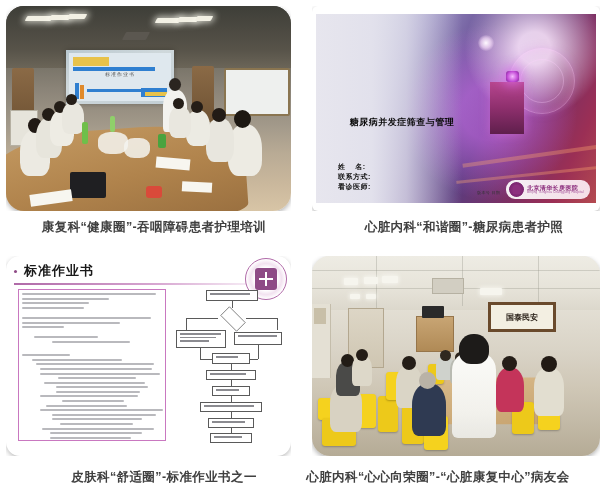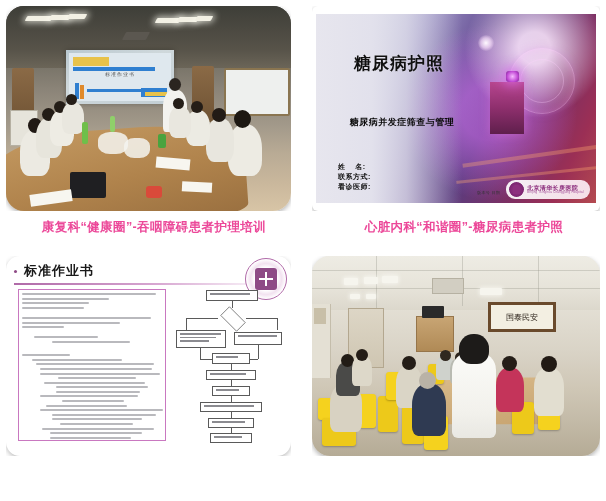--- a/index.html
+++ b/index.html
@@ -232,21 +232,21 @@
   .ceil-grid { position:absolute; background:rgba(150,148,138,0.35); }
   .panel-light {
     position:absolute; background:#f6f5ee; border-radius:1px;
     box-shadow:0 0 4px 1px rgba(255,255,250,0.6);
   }
   .calligraphy {
     position:absolute; left:176px; top:46px; width:68px; height:30px;
     background:#f3efe2; border:3px solid #6a4a2c; box-sizing:border-box;
     display:flex; align-items:center; justify-content:center; gap:3px;
   }
-  .cal-ch { font-size:8px; color:#2a2118; font-family:"Liberation Serif",serif; font-weight:normal; }
+  .cal-ch { font-size:8px; color:#2a2118; font-family:"Liberation Serif",serif; font-weight:bold; }
   .br-door {
     position:absolute; left:36px; top:52px; width:34px; height:58px;
     background:linear-gradient(180deg,#ddd6c6,#cfc6b2); border:1px solid #b3a78f;
   }
   .br-cab {
     position:absolute; left:104px; top:60px; width:36px; height:34px;
     background:linear-gradient(180deg,#c8a574,#b08a56); border:1px solid #96754a;
   }
   .br-tv {
     position:absolute; left:110px; top:50px; width:22px; height:12px;
@@ -271,21 +271,21 @@
   .doctor-hair {
     position:absolute; left:147px; top:78px; width:30px; height:30px;
     background:#1d1b19; border-radius:48% 48% 40% 40%;
   }
   .pers { position:absolute; border-radius:40% 40% 18% 18%; }
   .head { position:absolute; border-radius:50%; }
 
   
   .caption-row { position:absolute; left:0; width:606px; display:flex; }
   .caption {
-    color:#ec4899;
+    color:#404040;
     font-size:12.5px;
     font-weight:bold;
     letter-spacing:0.4px;
     white-space:nowrap;
     text-align:center;
   }
   #caprow-1 { top:219px; height:22px; }
   #caprow-2 { top:469px; height:22px; }
   #cap-1 { position:absolute; left:14px; top:0; width:280px; }
   #cap-2 { position:absolute; left:330px; top:0; width:268px; }
@@ -370,21 +370,20 @@
         <div class="city-bg"></div>
         <div class="road-streak" style="left:52%; top:74%; width:50%; height:4px; transform:rotate(-8deg);"></div>
         <div class="road-streak" style="left:50%; top:84%; width:54%; height:3px; transform:rotate(-6deg);"></div>
         <div class="ferris"></div>
         <div class="ferris2"></div>
         <div class="tower"></div>
         <div class="tower-top"></div>
         <div class="glow-moon"></div>
         <div class="city-left-fade"></div>
 
-        <div class="ppt-title-cn">糖尿病护照</div>
         <div class="ppt-sub">糖尿病并发症筛查与管理</div>
 
         <div class="ppt-fields">
           <div>姓    名:</div>
           <div>联系方式:</div>
           <div>看诊医师:</div>
         </div>
 
         <div class="ppt-smalltext">版本号   日期</div>
 
@@ -563,14 +562,18 @@
       <div class="doctor-back"></div>
       <div class="doctor-hair"></div>
     </div>
   </div>
 
   <div class="caption-row" id="caprow-1">
     <div class="caption" id="cap-1">康复科“健康圈”-吞咽障碍患者护理培训</div>
     <div class="caption" id="cap-2">心脏内科“和谐圈”-糖尿病患者护照</div>
   </div>
 
+  <div class="caption-row" id="caprow-2">
+    <div class="caption" id="cap-3">皮肤科“舒适圈”-标准作业书之一</div>
+    <div class="caption" id="cap-4">心脏内科“心心向荣圈”-“心脏康复中心”病友会</div>
+  </div>
 
 </div>
 
 </body></html>

